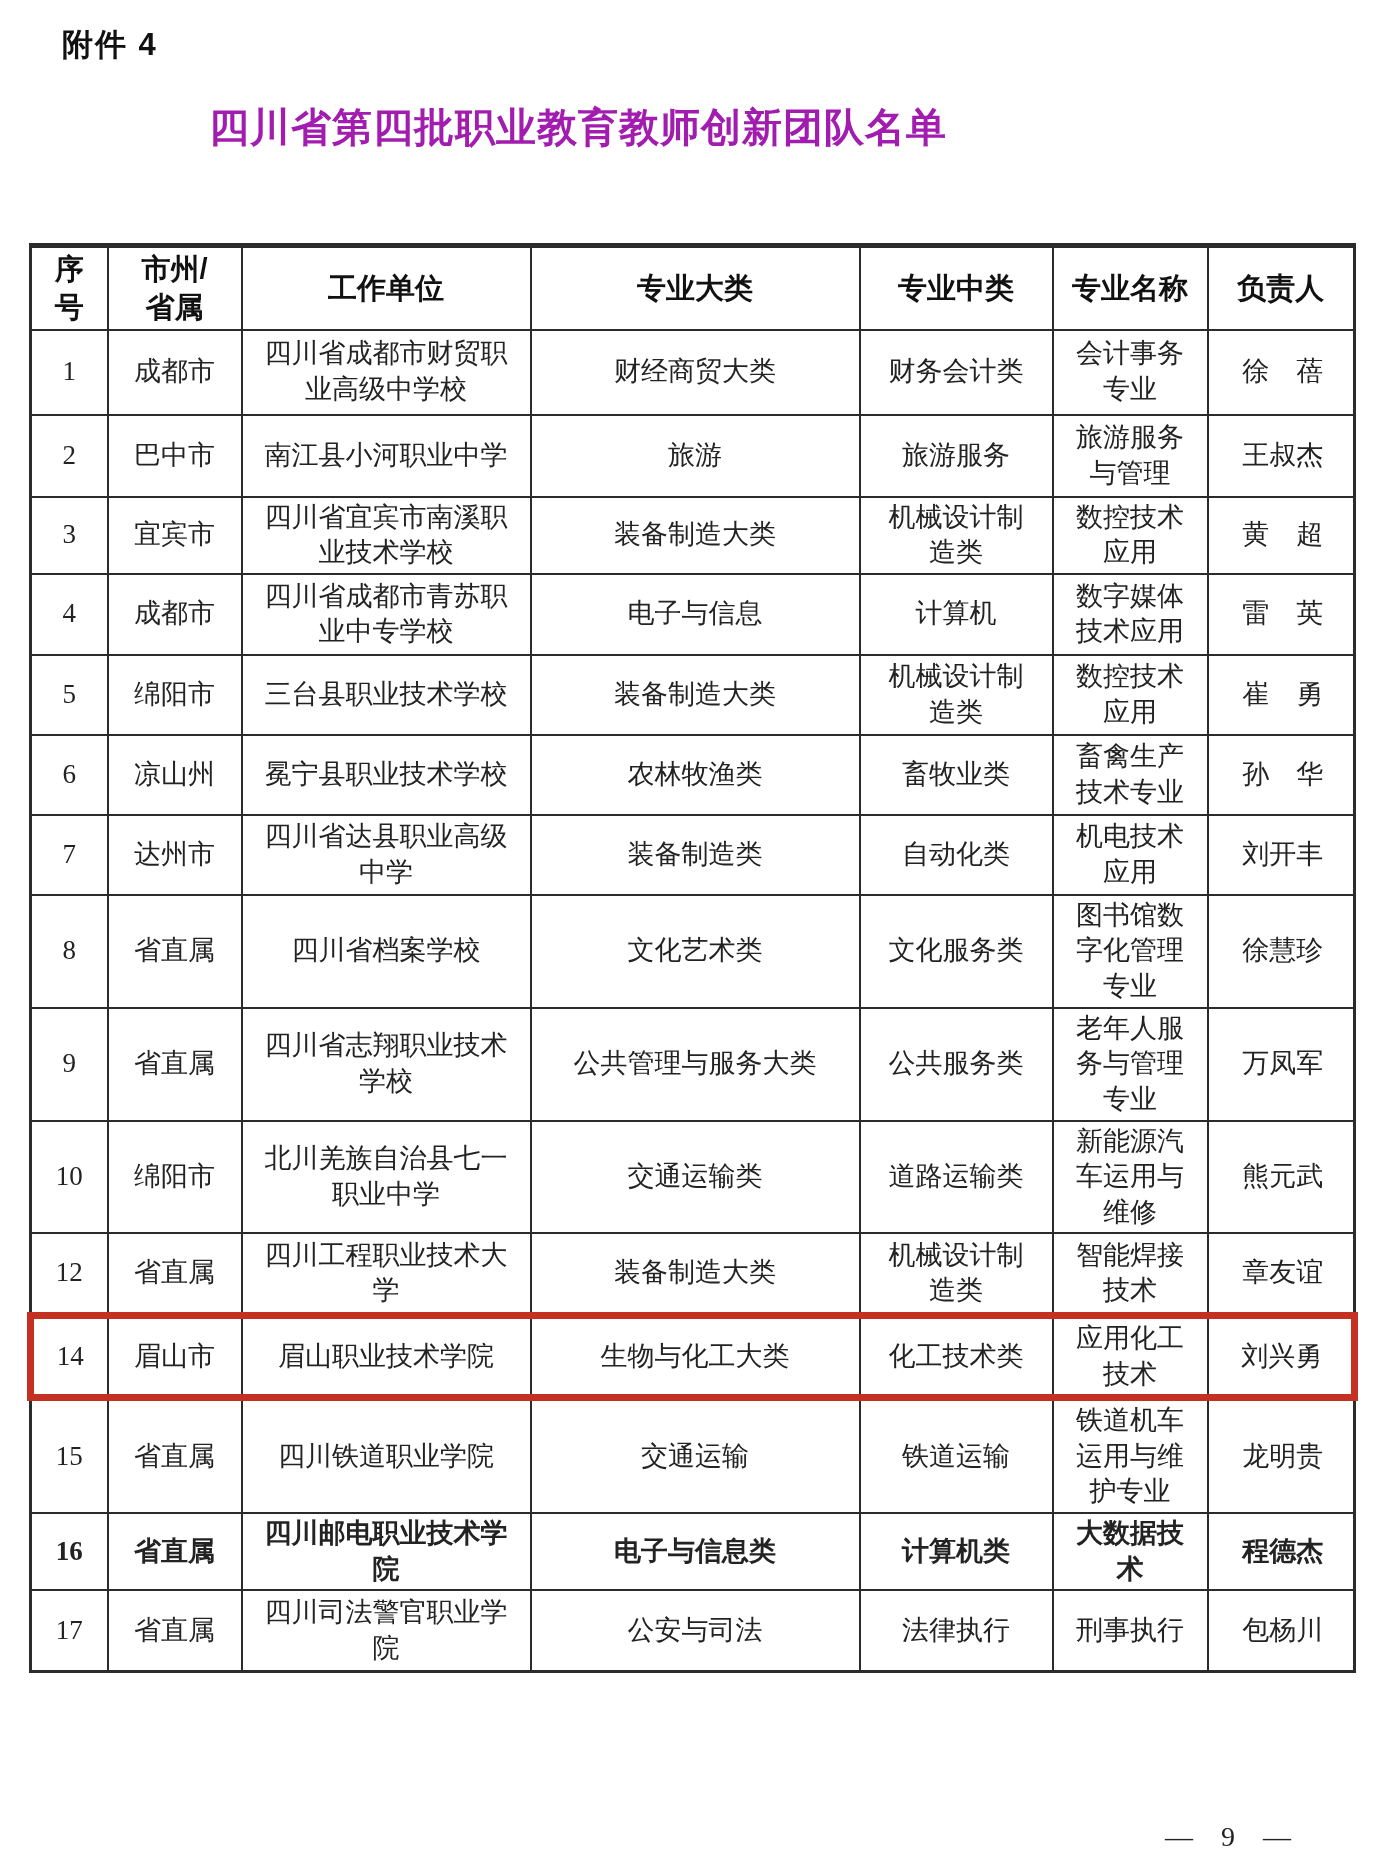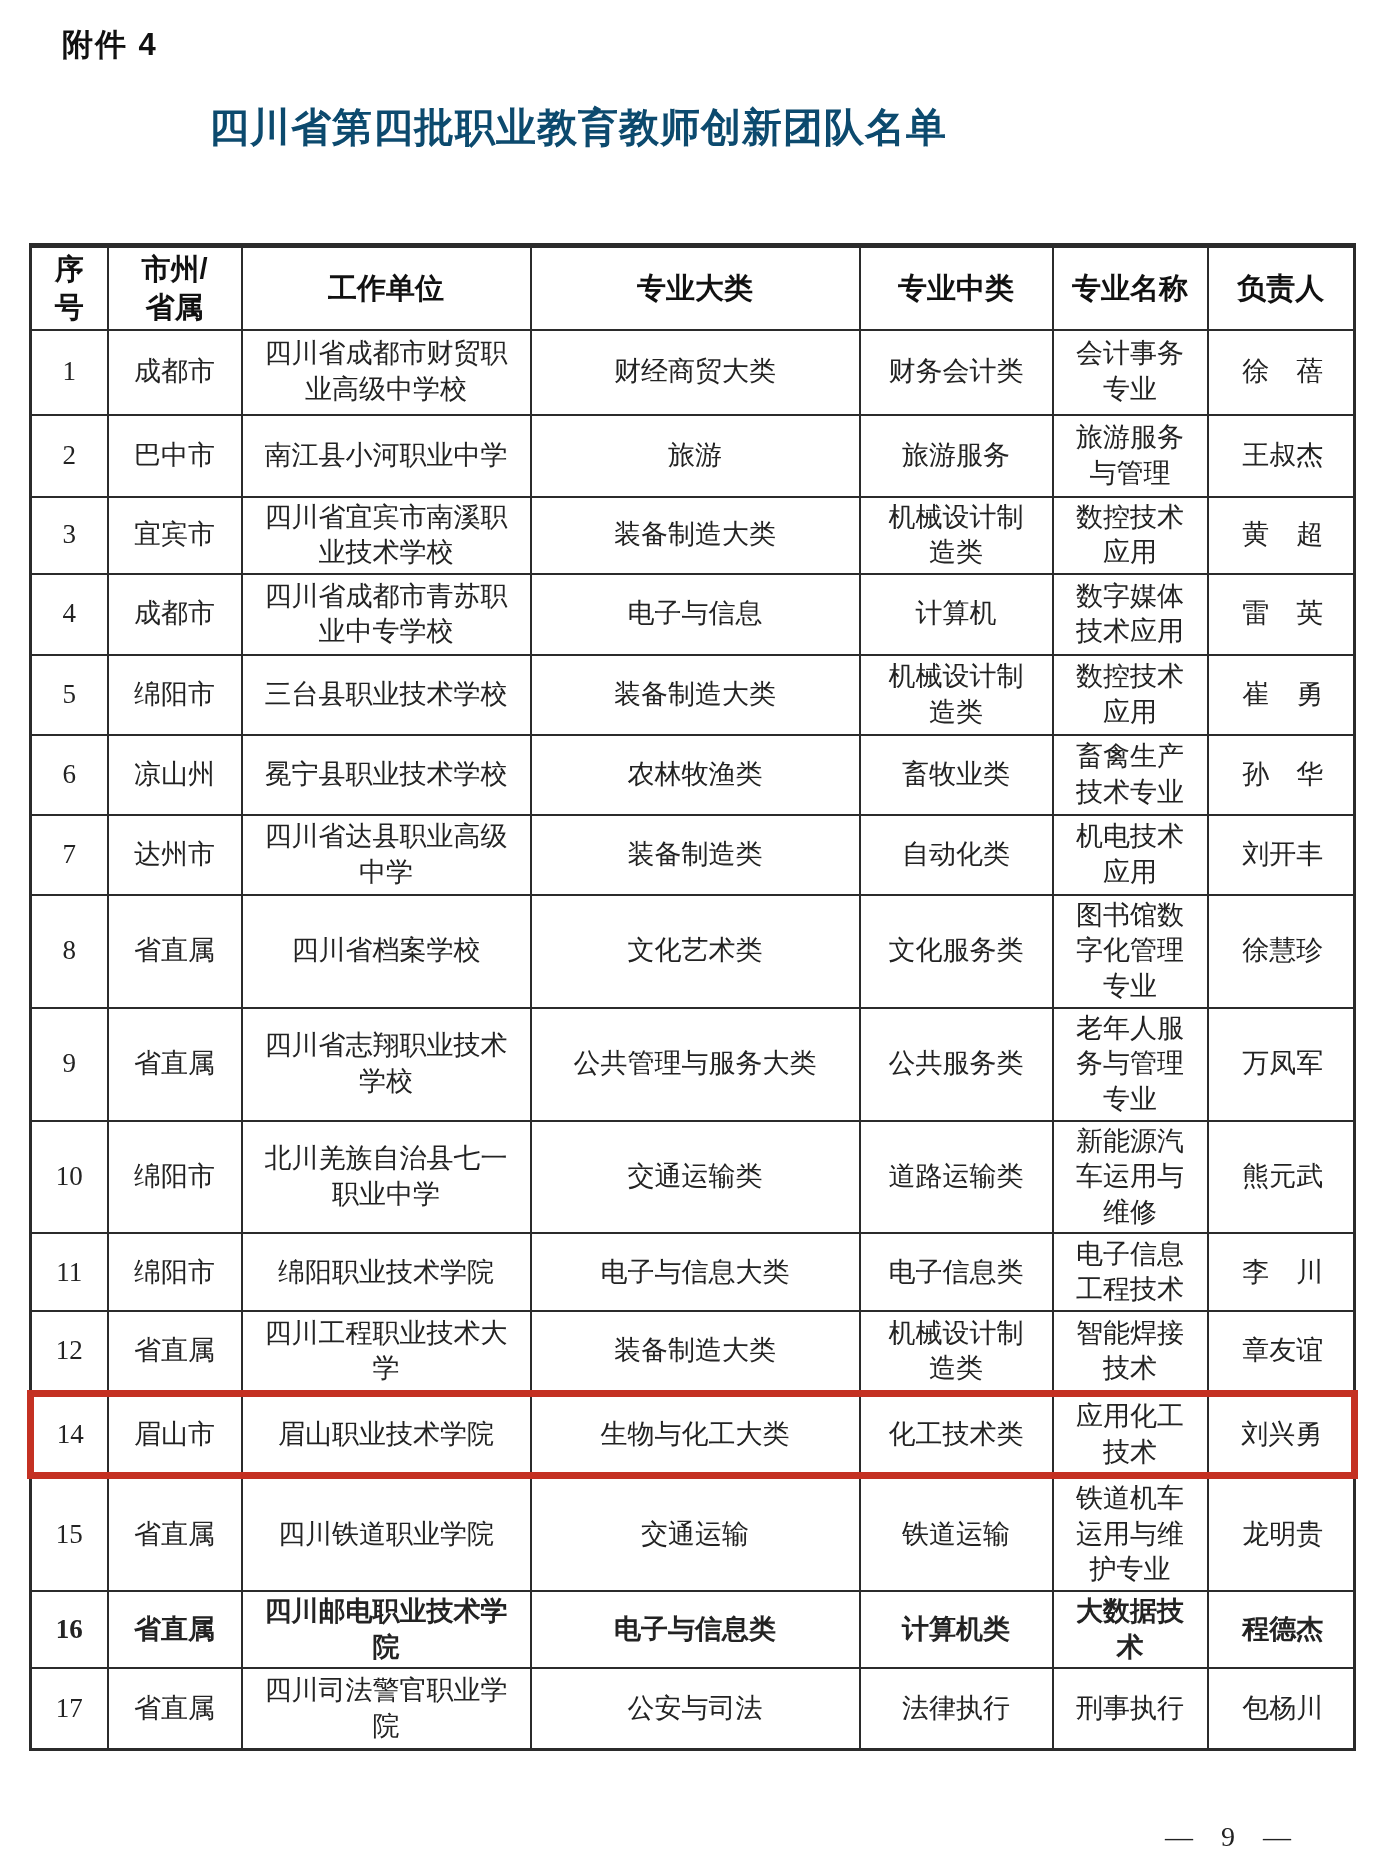--- a/index.html
+++ b/index.html
@@ -9,21 +9,21 @@
   }
   .attachment{
     position:absolute;left:62px;top:24px;
     font-family:Liberation Sans, sans-serif;
     font-size:31px;font-weight:600;letter-spacing:2px;color:#111;
   }
   .title{
     position:absolute;top:100px;left:0;width:1156px;margin:0;
     text-align:center;
     font-family:"Liberation Sans", sans-serif;
-    font-size:40px;font-weight:bold;color:#0c4a6e;letter-spacing:1px;
+    font-size:40px;font-weight:bold;color:#a21caf;letter-spacing:1px;
   }
   table.roster{
     position:absolute;left:27px;top:243px;width:1324px;
     border-collapse:collapse;table-layout:fixed;
     border:3px solid #2b2b2b;border-top-width:5px;
   }
   .roster th,.roster td{
     border:2px solid #2b2b2b;
     text-align:center;vertical-align:middle;
     padding:2px 0;line-height:1.32;
@@ -164,29 +164,20 @@
         </tr>
         <tr style="height: 105px;">
           <td>10</td>
           <td>绵阳市</td>
           <td>北川羌族自治县七一职业中学</td>
           <td>交通运输类</td>
           <td>道路运输类</td>
           <td>新能源汽车运用与维修</td>
           <td>熊元武</td>
         </tr>
-        <tr style="height: 78px;">
-          <td>11</td>
-          <td>绵阳市</td>
-          <td>绵阳职业技术学院</td>
-          <td>电子与信息大类</td>
-          <td>电子信息类</td>
-          <td>电子信息工程技术</td>
-          <td>李　川</td>
-        </tr>
         <tr style="height: 82px;">
           <td>12</td>
           <td>省直属</td>
           <td>四川工程职业技术大学</td>
           <td>装备制造大类</td>
           <td>机械设计制造类</td>
           <td>智能焊接技术</td>
           <td>章友谊</td>
         </tr>
         <tr class="hl" style="height: 71px;">

